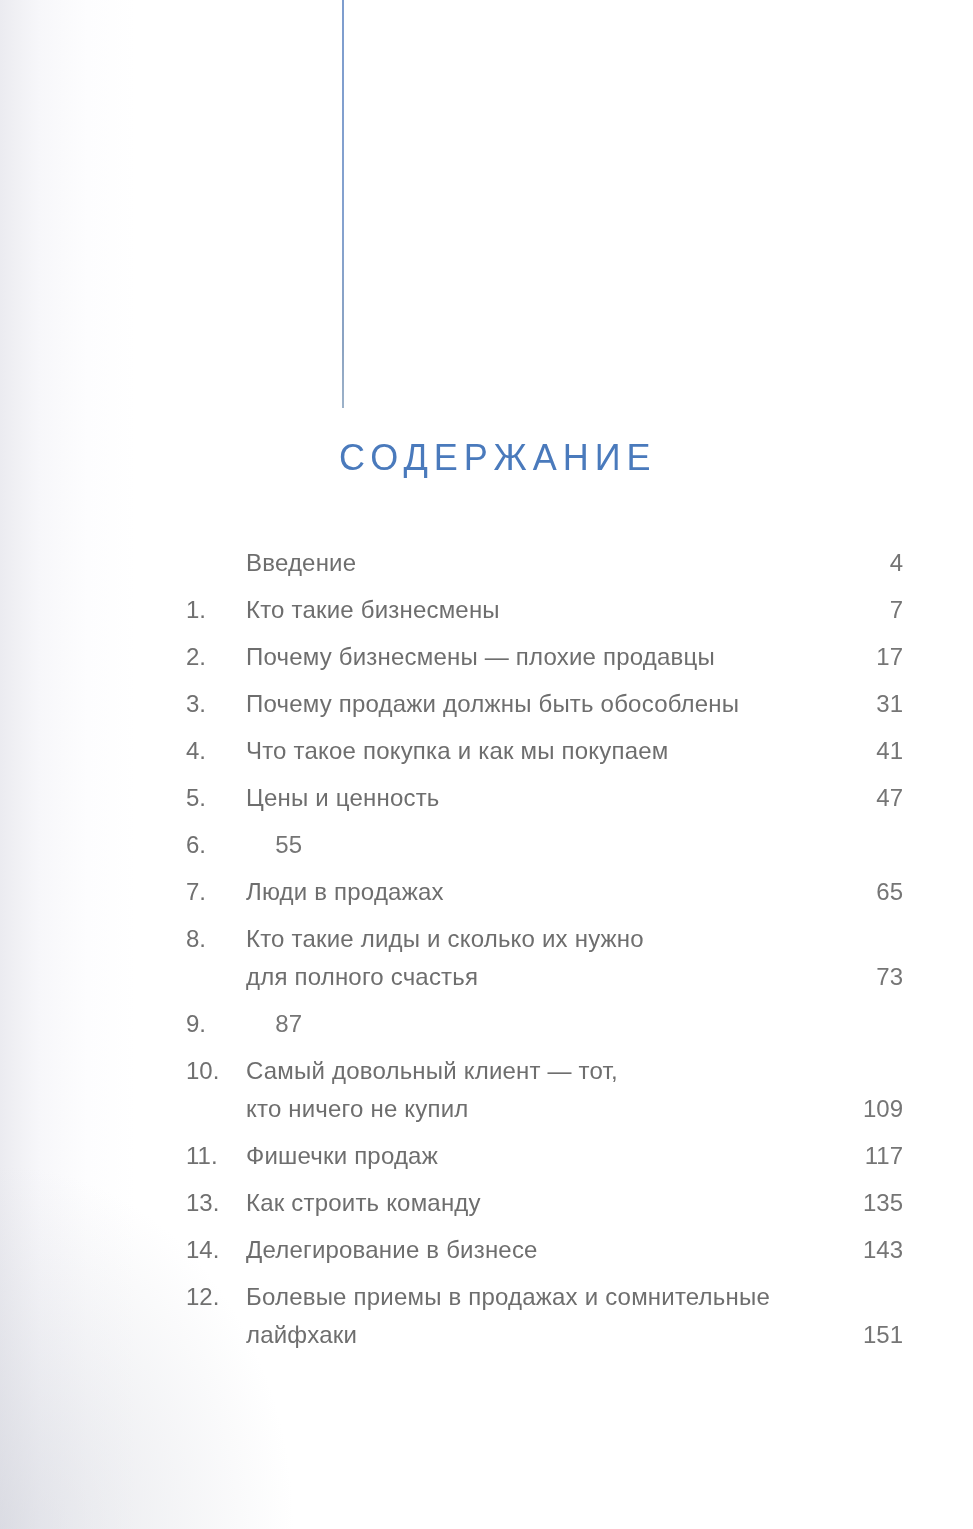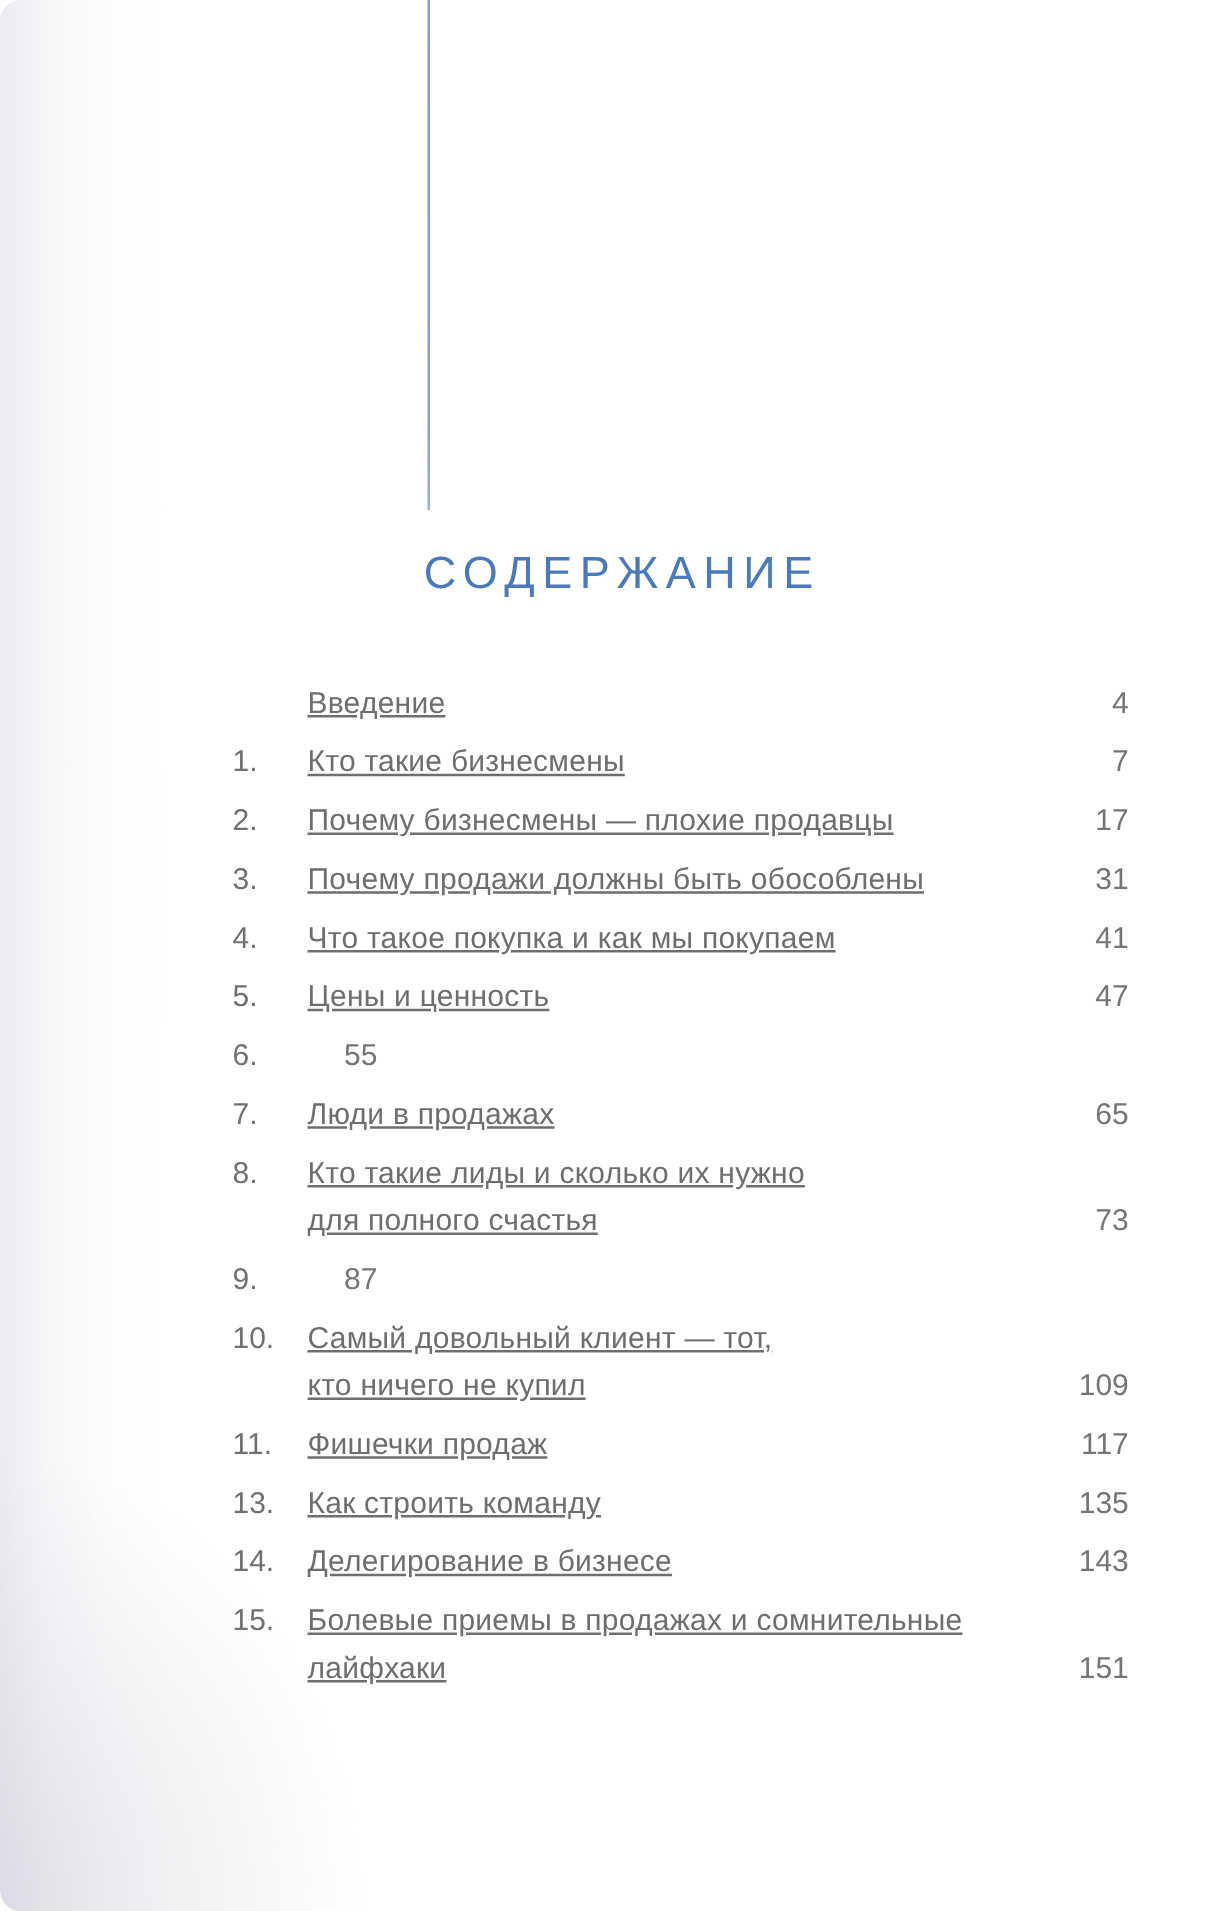--- a/index.html
+++ b/index.html
@@ -9,21 +9,20 @@
     background: #ffffff;
   }
   .scan-page {
     position: relative;
     width: 973px; height: 1529px;
     overflow: hidden;
     background:
       radial-gradient(420px 520px at 0% 100%, rgba(205,207,216,0.55), rgba(205,207,216,0) 70%),
       linear-gradient(90deg, #ebebf0 0%, #f7f7fa 4%, #fdfdfe 9%, #ffffff 14%),
       #ffffff;
-    border-radius: 17px;
   }
   .vrule {
     position: absolute;
     left: 342px; top: 0;
     width: 2px; height: 408px;
     background: linear-gradient(180deg, #7e9dce 0%, #85a2cf 55%, #8ba3c2 85%, #9db2c9 100%);
   }
   .page-title {
     position: absolute;
     left: 339px; top: 437px;
@@ -47,21 +46,20 @@
     color: #6e6e6e;
   }
   .toc-num {
     flex: 0 0 60px;
     color: #707070;
   }
   .toc-title {
     flex: 1 1 auto;
     white-space: pre-line;
     letter-spacing: 0.2px;
-    text-decoration: underline;
   }
   .toc-page {
     flex: 0 0 auto;
     align-self: flex-end;
     text-align: right;
     min-width: 56px;
     color: #757575;
   }
 </style>
 </head>
@@ -137,19 +135,19 @@
     <span class="toc-num">13.</span>
     <span class="toc-title">Как строить команду</span>
     <span class="toc-page">135</span>
   </div>
       <div class="toc-row">
     <span class="toc-num">14.</span>
     <span class="toc-title">Делегирование в бизнесе</span>
     <span class="toc-page">143</span>
   </div>
       <div class="toc-row">
-    <span class="toc-num">15.</span>
+    <span class="toc-num">12.</span>
     <span class="toc-title">Болевые приемы в продажах и сомнительные
 лайфхаки</span>
     <span class="toc-page">151</span>
   </div>
     </div>
 </div>
 
 </body></html>

